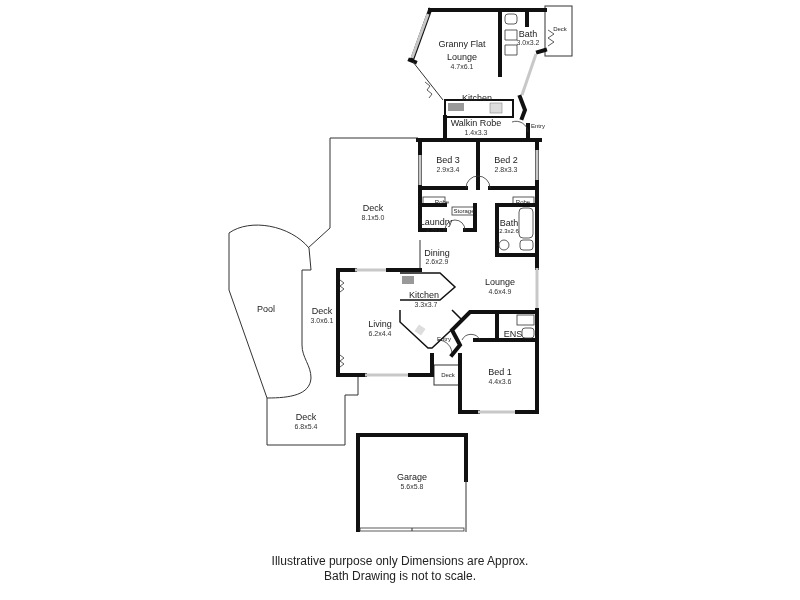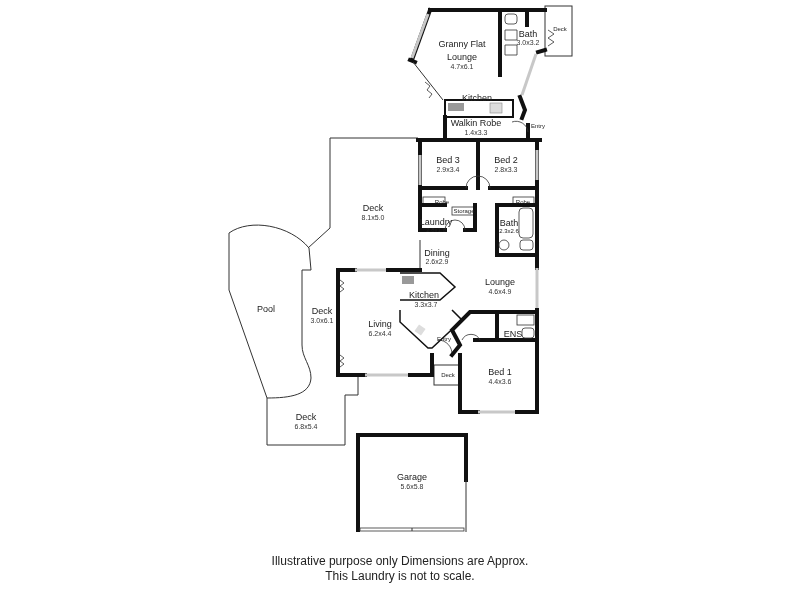--- a/index.html
+++ b/index.html
@@ -165,13 +165,13 @@
     <text class="lbl nm" x="500" y="375">Bed 1</text>
     <text class="lbl dm" x="500" y="384">4.4x3.6</text>
     <text class="lbl nm" x="306" y="420">Deck</text>
     <text class="lbl dm" x="306" y="429">6.8x5.4</text>
     <text class="lbl nm" x="412" y="480">Garage</text>
     <text class="lbl dm" x="412" y="489">5.6x5.8</text>
   </g>
 </svg>
 
 <div class="footer" style="top:554px;">Illustrative purpose only Dimensions are Approx.</div>
-<div class="footer" style="top:569px;">This Laundry is not to scale.</div>
+<div class="footer" style="top:569px;">Bath Drawing is not to scale.</div>
 
 </body></html>

